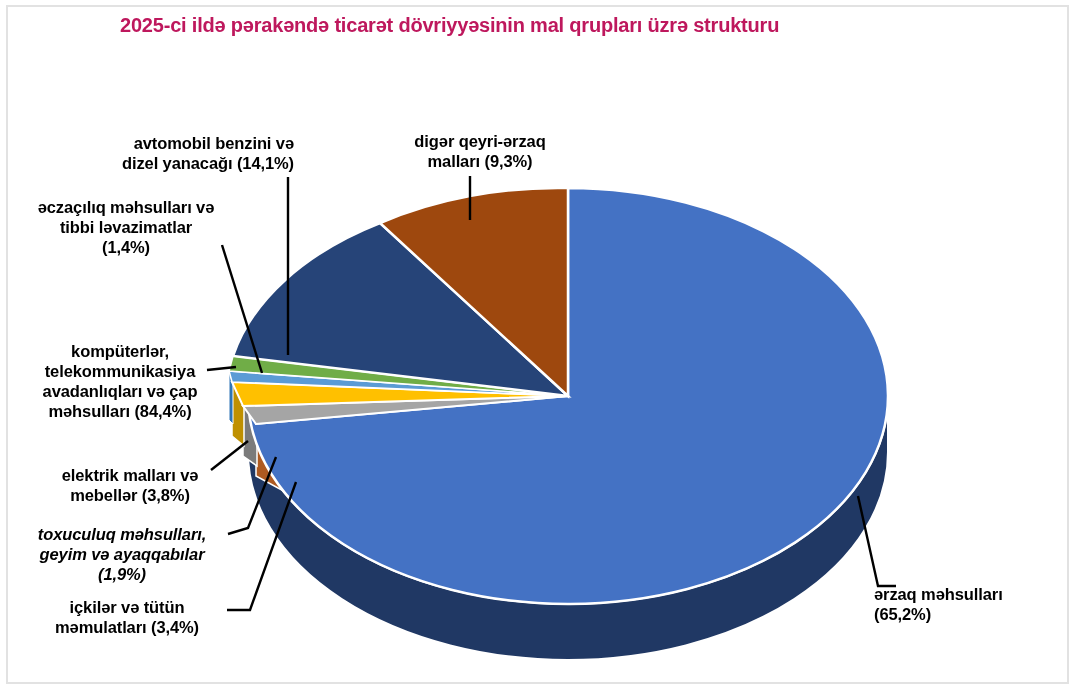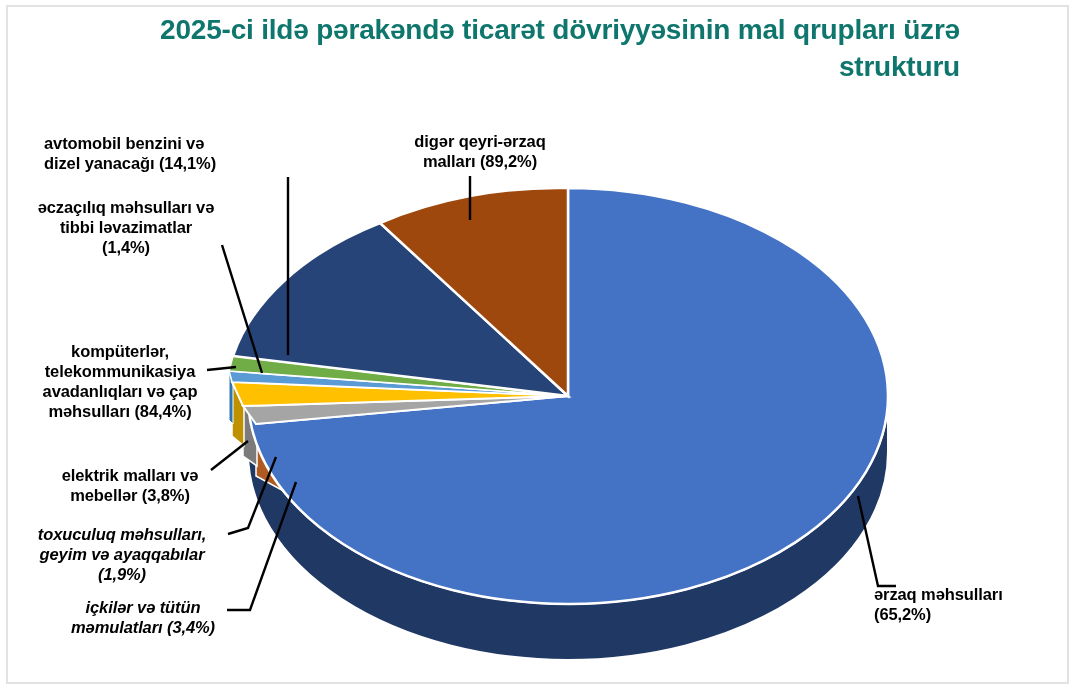--- a/index.html
+++ b/index.html
@@ -27,25 +27,25 @@
     bottom: 5px;
     border: 2px solid #e2e2e2;
     box-sizing: border-box;
     pointer-events: none;
   }
   #chart-title {
     position: absolute;
     left: 120px;
     top: 12px;
     width: 840px;
-    text-align: right;
-    font-size: 28px;
+    text-align: left;
+    font-size: 20px;
     font-weight: bold;
     line-height: 1.32;
-    color: #0f766e;
+    color: #be185d;
     letter-spacing: -0.2px;
   }
   #pie-stage {
     position: absolute;
     left: 0;
     top: 0;
     width: 1074px;
     height: 689px;
   }
   .callout {
@@ -53,26 +53,26 @@
     font-size: 16.5px;
     font-weight: bold;
     line-height: 1.22;
     color: #000000;
     letter-spacing: -0.1px;
   }
   .callout.c-right { text-align: center; }
   .callout.c-center { text-align: center; }
   .callout.c-left { text-align: center; }
   
-  #cal-benzin   { left: 44px;  top: 133px; width: 250px; text-align: left; }
+  #cal-benzin   { left: 44px;  top: 133px; width: 250px; text-align: right; }
   #cal-eczacilq { left: 8px;   top: 197px; width: 236px; text-align: center; }
   #cal-komputer { left: 22px;  top: 341px; width: 196px; text-align: center; }
   #cal-elektrik { left: 32px;  top: 465px; width: 196px; text-align: center; }
   #cal-toxuculuq{ left: 14px;  top: 524px; width: 216px; text-align: center; }
-  #cal-ickiler  { left: 48px;  top: 597px; width: 190px; text-align: center; font-style: italic; }
+  #cal-ickiler  { left: 32px;  top: 597px; width: 190px; text-align: center; }
   #cal-diger    { left: 380px; top: 131px; width: 200px; text-align: center; }
   #cal-erzaq    { left: 874px; top: 584px; width: 190px; text-align: left; }
   svg.overlay {
     position: absolute;
     left: 0;
     top: 0;
     width: 1074px;
     height: 689px;
     pointer-events: none;
   }
@@ -157,18 +157,18 @@
 mebellər (3,8%)</div>
 
   <div class="callout c-left" id="cal-toxuculuq" style="white-space: pre-line; font-style: italic;">toxuculuq məhsulları,
 geyim və ayaqqabılar
 (1,9%)</div>
 
   <div class="callout c-left" id="cal-ickiler" style="white-space: pre-line;">içkilər və tütün
 məmulatları (3,4%)</div>
 
   <div class="callout c-center" id="cal-diger" style="white-space: pre-line;">digər qeyri-ərzaq
-malları (89,2%)</div>
+malları (9,3%)</div>
 
   <div class="callout c-right" id="cal-erzaq" style="white-space: pre-line;">ərzaq məhsulları
 (65,2%)</div>
 
 </div>
 
 </body></html>

